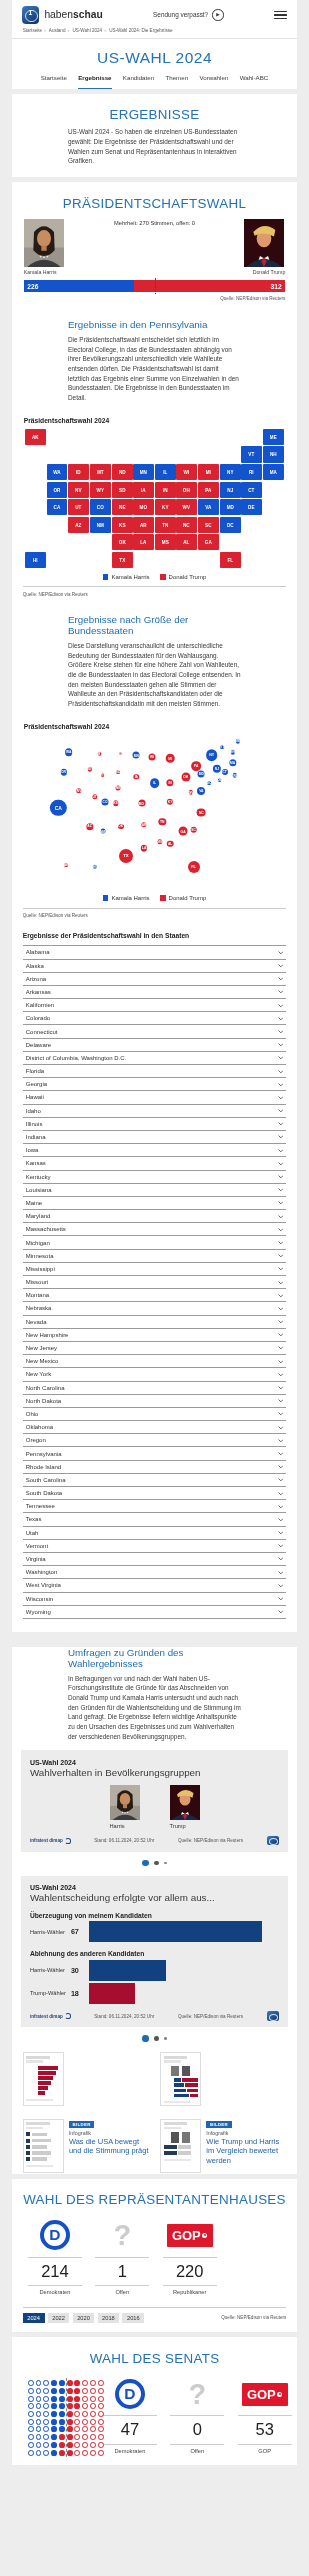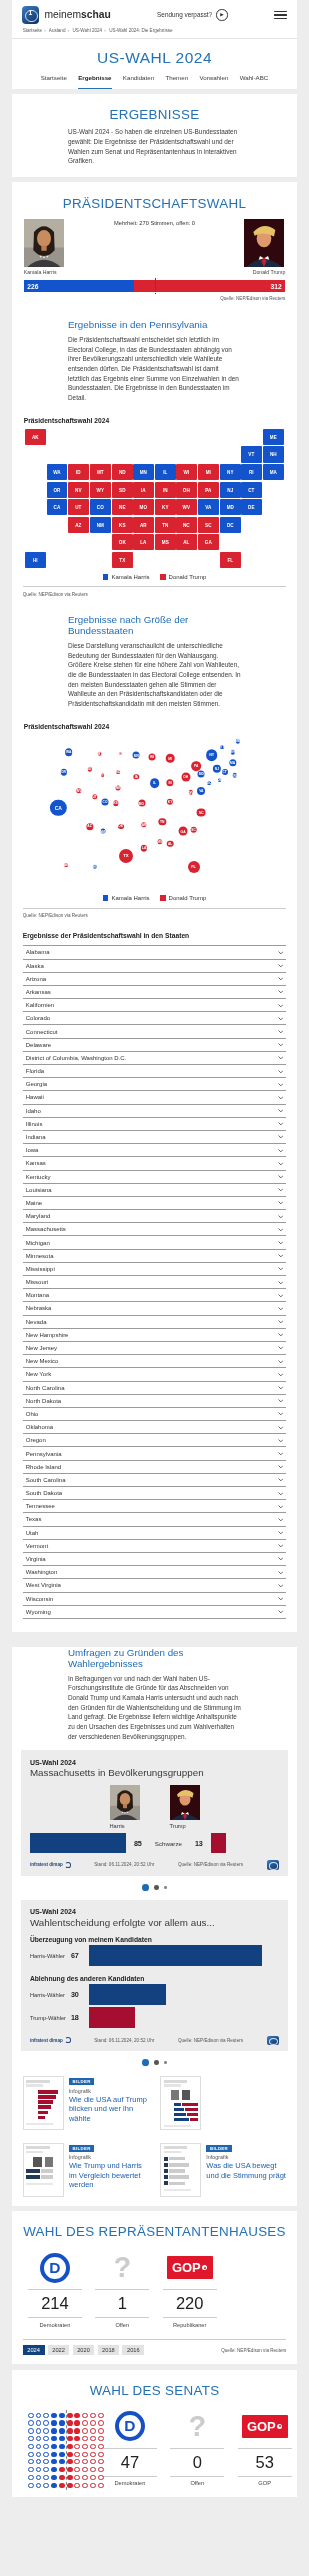--- a/index.html
+++ b/index.html
@@ -123,21 +123,21 @@
 </style>
 </head>
 <body>
 
 <div class="page">
 
   <div class="band">
     <div class="site-header">
       <div class="brand-wrap">
         <div class="ts-logo"></div>
-        <div class="brand"><span>meinem</span><b>schau</b></div>
+        <div class="brand"><span>haben</span><b>schau</b></div>
       </div>
       <div class="missed">
         <span>Sendung verpasst?</span>
         <span class="play-ic">▶</span>
       </div>
       <div class="burger">
           <i></i>
           <i></i>
           <i></i>
         </div>
@@ -640,27 +640,27 @@
           <div class="acc-row">
             <span>Wyoming</span>
             <span><svg width="5.7" height="3.6" viewBox="0 0 11 7">
                 <path d="M1 1l4.5 4.5L10 1" fill="none" stroke="#444" stroke-width="1.6"></path>
               </svg></span>
           </div>
         </div>
     </div>
   </div>
 
-  <div class="card" style="padding-bottom:9px">
+  <div class="card" style="padding-bottom:1px">
     <div class="sub-h" style="margin-top:14.4px">Umfragen zu Gründen des Wahlergebnisses</div>
     <p class="textcol">In Befragungen vor und nach der Wahl haben US-Forschungsinstitute die Gründe für das Abschneiden von Donald Trump und Kamala Harris untersucht und auch nach den Gründen für die Wahlentscheidung und die Stimmung im Land gefragt. Die Ergebnisse liefern wichtige Anhaltspunkte zu den Ursachen des Ergebnisses und zum Wahlverhalten der verschiedenen Bevölkerungsgruppen.</p>
 
     <div class="igbox">
       <div class="ig-kicker">US-Wahl 2024</div>
-      <div class="ig-title">Massachusetts in Bevölkerungsgruppen</div>
+      <div class="ig-title">Wahlverhalten in Bevölkerungsgruppen</div>
       <div class="ig-photos">
         <div class="pcol">
             <div class="portrait">
               <svg viewBox="0 0 60 74" preserveAspectRatio="none">
                 <rect width="60" height="74" fill="#b3ada2"></rect>
                 <rect y="44" width="60" height="30" fill="#9a958c"></rect>
                 <path d="M15 20 Q30 2 45 20 L46 48 Q38 57 30 57 Q22 57 14 48 Z" fill="#271c15"></path>
                 <ellipse cx="30" cy="30" rx="10.5" ry="13" fill="#c78d60"></ellipse>
                 <rect x="26" y="41" width="8" height="8" fill="#b87d52"></rect>
                 <path d="M5 74 Q30 52 55 74 Z" fill="#3b3b3f"></path>
@@ -680,31 +680,20 @@
                 <path d="M3 74 Q30 50 57 74 Z" fill="#182844"></path>
                 <path d="M24 57 L30 61 L22 63 Z" fill="#fff"></path>
                 <path d="M36 57 L30 61 L38 63 Z" fill="#fff"></path>
                 <path d="M30 58 L34 65 L30 74 L26 65 Z" fill="#c01f2e"></path>
               </svg>
             </div>
             <div class="ig-pname">Trump</div>
           </div>
       </div>
       <div id="demo-rows">
-          <div class="demo-row">
-            <div class="dz">
-              <div class="bar" style="background:#13407f;width:96px"></div>
-            </div>
-            <div class="num">85</div>
-            <div class="lab">Schwarze</div>
-            <div class="num">13</div>
-            <div class="rz">
-              <div class="bar" style="background:#a50e2e;width:14.7px"></div>
-            </div>
-          </div>
         </div>
       <div class="ig-footer">
         <span class="idlogo">
             <span>infratest dimap</span>
             <i></i>
           </span>
         <span>Stand: 06.11.2024, 20:52 Uhr</span>
         <span>Quelle: NEP/Edison via Reuters</span>
         <span class="ard-mini"></span>
       </div>
@@ -759,21 +748,20 @@
             <div style="height:3.1px;width:70%;background:#d9d9d9;margin-bottom:1.5px"></div>
             <div style="height:2.6px;width:50%;background:#e4e4e4;margin-bottom:3.1px"></div>
             <div style="height:3.6px;margin:1.5px 0 0 11.3px;width:20.6px;background:#a50e2e"></div>
             <div style="height:3.6px;margin:1.5px 0 0 11.3px;width:18px;background:#a50e2e"></div>
             <div style="height:3.6px;margin:1.5px 0 0 11.3px;width:15.5px;background:#a50e2e"></div>
             <div style="height:3.6px;margin:1.5px 0 0 11.3px;width:13px;background:#a50e2e"></div>
             <div style="height:3.6px;margin:1.5px 0 0 11.3px;width:10.3px;background:#a50e2e"></div>
             <div style="height:3.6px;margin:1.5px 0 0 11.3px;width:7.7px;background:#a50e2e"></div>
             <div style="height:2.1px;width:80%;background:#e8e8e8;margin-top:3.6px"></div>
           </div>
-          <div><span class="badge">BILDER</span><div class="t-kicker">Infografik</div><div class="t-title">Wie die USA auf Trump blicken und wer ihn wählte</div></div>
         </div>
         <div class="teaser">
           <div class="thumb">
             <div style="height:3.1px;width:70%;background:#d9d9d9;margin-bottom:1.5px"></div>
             <div style="height:2.6px;width:50%;background:#e4e4e4;margin-bottom:3.1px"></div>
             <div style="display:flex;gap:3.1px;justify-content:center;margin:1px 0 2.1px">
               <div style="width:8.2px;height:10.3px;background:#777"></div>
               <div style="width:8.2px;height:10.3px;background:#555"></div>
             </div>
             <div style="display:flex;gap:1px;margin-top:1.5px">
@@ -792,63 +780,63 @@
               <div style="height:3.6px;width:15px;background:#13407f;margin-left:auto"></div>
               <div style="height:3.6px;width:7.7px;background:#a50e2e"></div>
             </div>
             <div style="height:2.1px;width:80%;background:#e8e8e8;margin-top:3.6px"></div>
           </div>
         </div>
         <div class="teaser">
           <div class="thumb">
             <div style="height:3.1px;width:70%;background:#d9d9d9;margin-bottom:1.5px"></div>
             <div style="height:2.6px;width:50%;background:#e4e4e4;margin-bottom:3.1px"></div>
-            <div style="display:flex;gap:3.1px;justify-content:center;margin:1px 0 2.1px">
-              <div style="width:8.2px;height:10.3px;background:#555"></div>
-              <div style="width:8.2px;height:10.3px;background:#777"></div>
-            </div>
-            <div style="display:flex;gap:1px;margin-top:2.1px">
-              <div style="height:4.1px;width:13.4px;background:#223a55"></div>
-              <div style="height:4.1px;width:12.4px;background:#ccc"></div>
-            </div>
-            <div style="display:flex;gap:1px;margin-top:2.1px">
-              <div style="height:4.1px;width:13.4px;background:#223a55"></div>
-              <div style="height:4.1px;width:12.4px;background:#ccc"></div>
+            <div style="display:flex;gap:1.5px;margin-top:2.1px;align-items:center">
+              <div style="width:4.1px;height:4.1px;background:#223a55"></div>
+              <div style="height:3.6px;width:15.5px;background:#ccc"></div>
+            </div>
+            <div style="display:flex;gap:1.5px;margin-top:2.1px;align-items:center">
+              <div style="width:4.1px;height:4.1px;background:#223a55"></div>
+              <div style="height:3.6px;width:19.6px;background:#ccc"></div>
+            </div>
+            <div style="display:flex;gap:1.5px;margin-top:2.1px;align-items:center">
+              <div style="width:4.1px;height:4.1px;background:#223a55"></div>
+              <div style="height:3.6px;width:15.5px;background:#ccc"></div>
+            </div>
+            <div style="display:flex;gap:1.5px;margin-top:2.1px;align-items:center">
+              <div style="width:4.1px;height:4.1px;background:#223a55"></div>
+              <div style="height:3.6px;width:19.6px;background:#ccc"></div>
+            </div>
+            <div style="display:flex;gap:1.5px;margin-top:2.1px;align-items:center">
+              <div style="width:4.1px;height:4.1px;background:#223a55"></div>
+              <div style="height:3.6px;width:15.5px;background:#ccc"></div>
             </div>
             <div style="height:2.1px;width:80%;background:#e8e8e8;margin-top:3.6px"></div>
           </div>
-          <div><span class="badge">BILDER</span><div class="t-kicker">Infografik</div><div class="t-title">Wie Trump und Harris im Vergleich bewertet werden</div></div>
+          <div><span class="badge">BILDER</span><div class="t-kicker">Infografik</div><div class="t-title">Was die USA bewegt und die Stimmung prägt</div></div>
         </div>
         <div class="teaser">
           <div class="thumb">
             <div style="height:3.1px;width:70%;background:#d9d9d9;margin-bottom:1.5px"></div>
             <div style="height:2.6px;width:50%;background:#e4e4e4;margin-bottom:3.1px"></div>
-            <div style="display:flex;gap:1.5px;margin-top:2.1px;align-items:center">
-              <div style="width:4.1px;height:4.1px;background:#223a55"></div>
-              <div style="height:3.6px;width:15.5px;background:#ccc"></div>
-            </div>
-            <div style="display:flex;gap:1.5px;margin-top:2.1px;align-items:center">
-              <div style="width:4.1px;height:4.1px;background:#223a55"></div>
-              <div style="height:3.6px;width:19.6px;background:#ccc"></div>
-            </div>
-            <div style="display:flex;gap:1.5px;margin-top:2.1px;align-items:center">
-              <div style="width:4.1px;height:4.1px;background:#223a55"></div>
-              <div style="height:3.6px;width:15.5px;background:#ccc"></div>
-            </div>
-            <div style="display:flex;gap:1.5px;margin-top:2.1px;align-items:center">
-              <div style="width:4.1px;height:4.1px;background:#223a55"></div>
-              <div style="height:3.6px;width:19.6px;background:#ccc"></div>
-            </div>
-            <div style="display:flex;gap:1.5px;margin-top:2.1px;align-items:center">
-              <div style="width:4.1px;height:4.1px;background:#223a55"></div>
-              <div style="height:3.6px;width:15.5px;background:#ccc"></div>
+            <div style="display:flex;gap:3.1px;justify-content:center;margin:1px 0 2.1px">
+              <div style="width:8.2px;height:10.3px;background:#555"></div>
+              <div style="width:8.2px;height:10.3px;background:#777"></div>
+            </div>
+            <div style="display:flex;gap:1px;margin-top:2.1px">
+              <div style="height:4.1px;width:13.4px;background:#223a55"></div>
+              <div style="height:4.1px;width:12.4px;background:#ccc"></div>
+            </div>
+            <div style="display:flex;gap:1px;margin-top:2.1px">
+              <div style="height:4.1px;width:13.4px;background:#223a55"></div>
+              <div style="height:4.1px;width:12.4px;background:#ccc"></div>
             </div>
             <div style="height:2.1px;width:80%;background:#e8e8e8;margin-top:3.6px"></div>
           </div>
-          <div><span class="badge">BILDER</span><div class="t-kicker">Infografik</div><div class="t-title">Was die USA bewegt und die Stimmung prägt</div></div>
+          <div><span class="badge">BILDER</span><div class="t-kicker">Infografik</div><div class="t-title">Wie Trump und Harris im Vergleich bewertet werden</div></div>
         </div>
       </div>
   </div>
 
   <div class="card" style="padding-bottom:9.3px">
     <div class="sec-h">WAHL DES REPRÄSENTANTENHAUSES</div>
     <div class="cong-flex">
       <div class="stats" id="house-stats">
           <div class="stat">
             <div class="logo-area">

